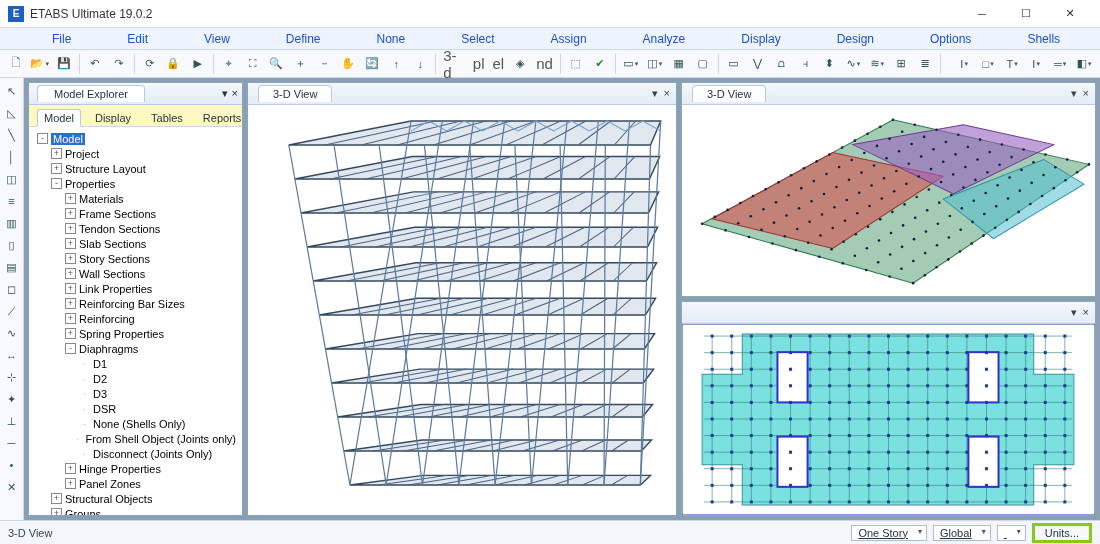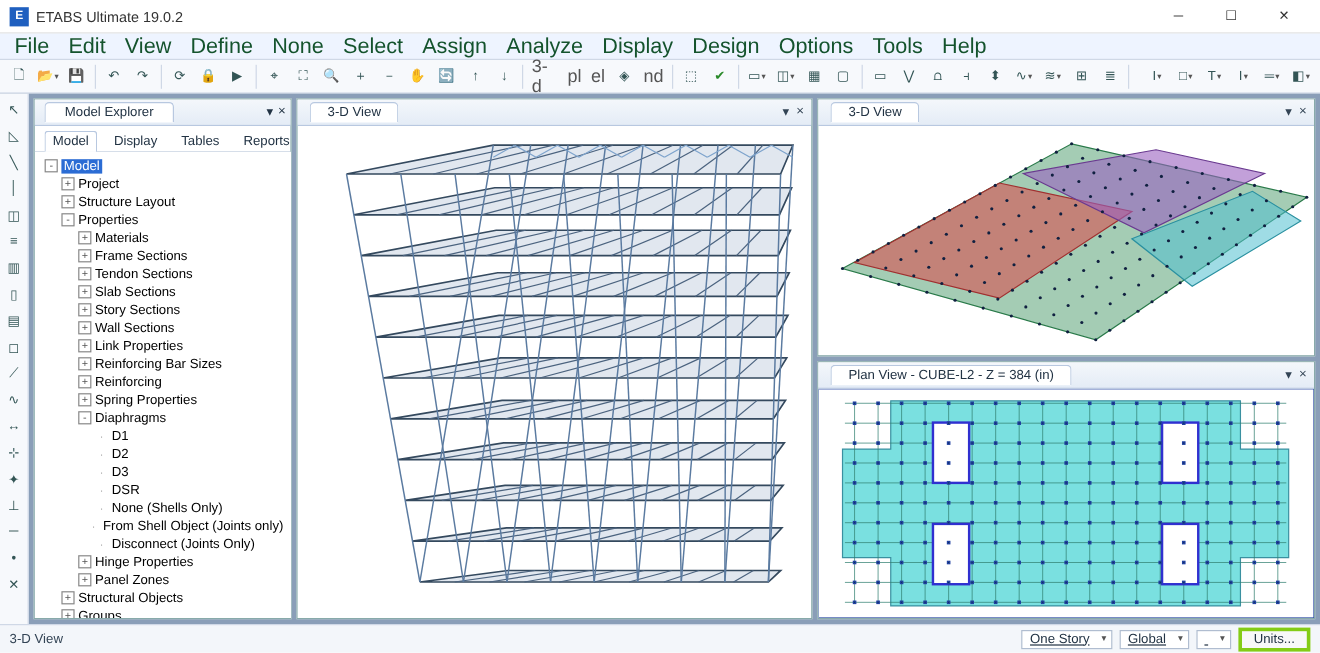--- a/index.html
+++ b/index.html
@@ -2,31 +2,31 @@
 <html><head>
 <meta charset="utf-8">
 <style>
   * { box-sizing: border-box; margin: 0; padding: 0; font-family: "Segoe UI", Tahoma, Arial, sans-serif; font-size: 11px; user-select: none; }
   html,body { width:1100px; height:544px; overflow:hidden; background:#fff; }
   .titlebar { height:28px; background:#fff; display:flex; align-items:center; padding:0 8px; border-bottom:1px solid #ddd;}
   .titlebar .appicon { width:16px; height:16px; background:#1f5fbf; color:#fff; font-weight:bold; display:flex; align-items:center; justify-content:center; font-size:10px;}
   .titlebar .title { flex:1; padding-left:6px; color:#333; font-size:12px;}
   .titlebar .wbtn { width:44px; height:28px; display:flex; align-items:center; justify-content:center; color:#333;}
   .menubar { height:22px; background:#eef4ff; display:flex; align-items:center; padding:0 4px; border-bottom:1px solid #cfd8e6; }
-  .menubar .mitem { padding:2px 8px; color:#14532d; font-size:18px; }
+  .menubar .mitem { padding:2px 8px; color:#1d4ed8; font-size:12px;margin-left:40px; }
   .toolbar { height:28px; background:#f7f9fc; border-bottom:1px solid #cfd8e6; display:flex; align-items:center; padding:0 4px; gap:0px;}
   .toolbar .tbtn { width:22px; height:22px; margin:0 1px; display:flex; align-items:center; justify-content:center; color:#355; border:1px solid transparent; border-radius:2px;}
   .toolbar .tbtn.hasdrop::after { content:"▾"; font-size:7px; margin-left:1px; color:#555;}
   .toolbar .sep { width:1px; height:20px; background:#cfd8e6; margin:0 3px;}
   .toolbar .tlabel { padding:0 4px; color:#555; font-size:15px;}
   .toolbar2 { display:flex; align-items:center; gap:0; margin-left:8px;}
   .workspace { display:flex; height:442px; background:#8a9eb8;}
   .leftgutter { width:24px; background:#f7f9fc; border-right:1px solid #cfd8e6; display:flex; flex-direction:column; align-items:center; padding-top:4px; gap:4px;}
   .leftgutter .gbtn { width:18px; height:18px; display:flex; align-items:center; justify-content:center; color:#355;}
-  .panel { background:#ffffff; border:1px solid #8aa; display:flex; flex-direction:column;}
+  .panel { background:#fef9c3; border:1px solid #8aa; display:flex; flex-direction:column;}
   .model-explorer { width:215px; margin:4px; height:434px;}
   .tabhead { height:22px; background:linear-gradient(#f4f7fb,#e4ecf6); border-bottom:1px solid #b8c8e0; display:flex; align-items:center; position:relative;}
   .tabhead .tab { background:#fff; border:1px solid #b8c8e0; border-bottom:none; border-radius:4px 4px 0 0; padding:2px 16px; margin-left:8px; font-size:11px; color:#234;}
   .tabhead .ctrls { margin-left:auto; padding-right:4px; display:flex; gap:4px; color:#234; font-size:10px;}
   .tabhead .ctrls span { cursor:pointer;}
   .subtabs { height:22px; display:flex; align-items:flex-end; gap:8px; padding:0 8px; border-bottom:1px solid #ccd6e4;}
   .subtabs .stab { padding:2px 6px; color:#234; }
   .subtabs .stab.active { border:1px solid #b8c8e0; border-bottom:1px solid #fff; border-radius:3px 3px 0 0; background:#fff; position:relative; top:1px;}
   .tree { flex:1; overflow:auto; padding:4px 0; background:#fff;}
   .trow { display:flex; align-items:center; height:15px; white-space:nowrap; padding-right:6px; color:#000;}
@@ -73,21 +73,21 @@
   <div class="mitem">Edit</div>
   <div class="mitem">View</div>
   <div class="mitem">Define</div>
   <div class="mitem">None</div>
   <div class="mitem">Select</div>
   <div class="mitem">Assign</div>
   <div class="mitem">Analyze</div>
   <div class="mitem">Display</div>
   <div class="mitem">Design</div>
   <div class="mitem">Options</div>
-  <div class="mitem">Tools</div>
+  <div class="mitem">Shells</div>
   <div class="mitem">Help</div>
 </div>
 
 <div class="toolbar">
   <div class="tbtn">🗋</div>
   <div class="tbtn hasdrop">📂</div>
   <div class="tbtn">💾</div>
   <div class="sep"></div>
   <div class="tbtn">↶</div>
   <div class="tbtn">↷</div>
@@ -652,21 +652,20 @@
             <circle cx="358.3333333333333" cy="92" r="1.3" fill="#102040"></circle>
             <circle cx="370" cy="84" r="1.3" fill="#102040"></circle>
             <circle cx="381.6666666666667" cy="76" r="1.3" fill="#102040"></circle>
             <circle cx="393.33333333333337" cy="68" r="1.3" fill="#102040"></circle>
             <circle cx="405" cy="60" r="1.3" fill="#102040"></circle>
           </svg>
       </div>
     </div>
     <div class="viewpane" style="flex:1">
       <div class="vhead">
-        <div class="vtab">Plan View - CUBE-L2 - Z = 384 (in)</div>
         <div class="ctrls">
             <span>▾</span>
             <span>×</span>
           </div>
       </div>
       <div class="vbody">
         <svg class="plan" width="100%" height="100%" viewBox="0 0 411 190" preserveAspectRatio="none" id="planSvg">
             <rect width="411" height="190" fill="#fff"></rect>
             <path d="M60 10 H350 V50 H390 V140 H350 V180 H60 V140 H20 V50 H60 Z" class="slab"></path>
             <line x1="30" y1="12" x2="30" y2="178"></line>

